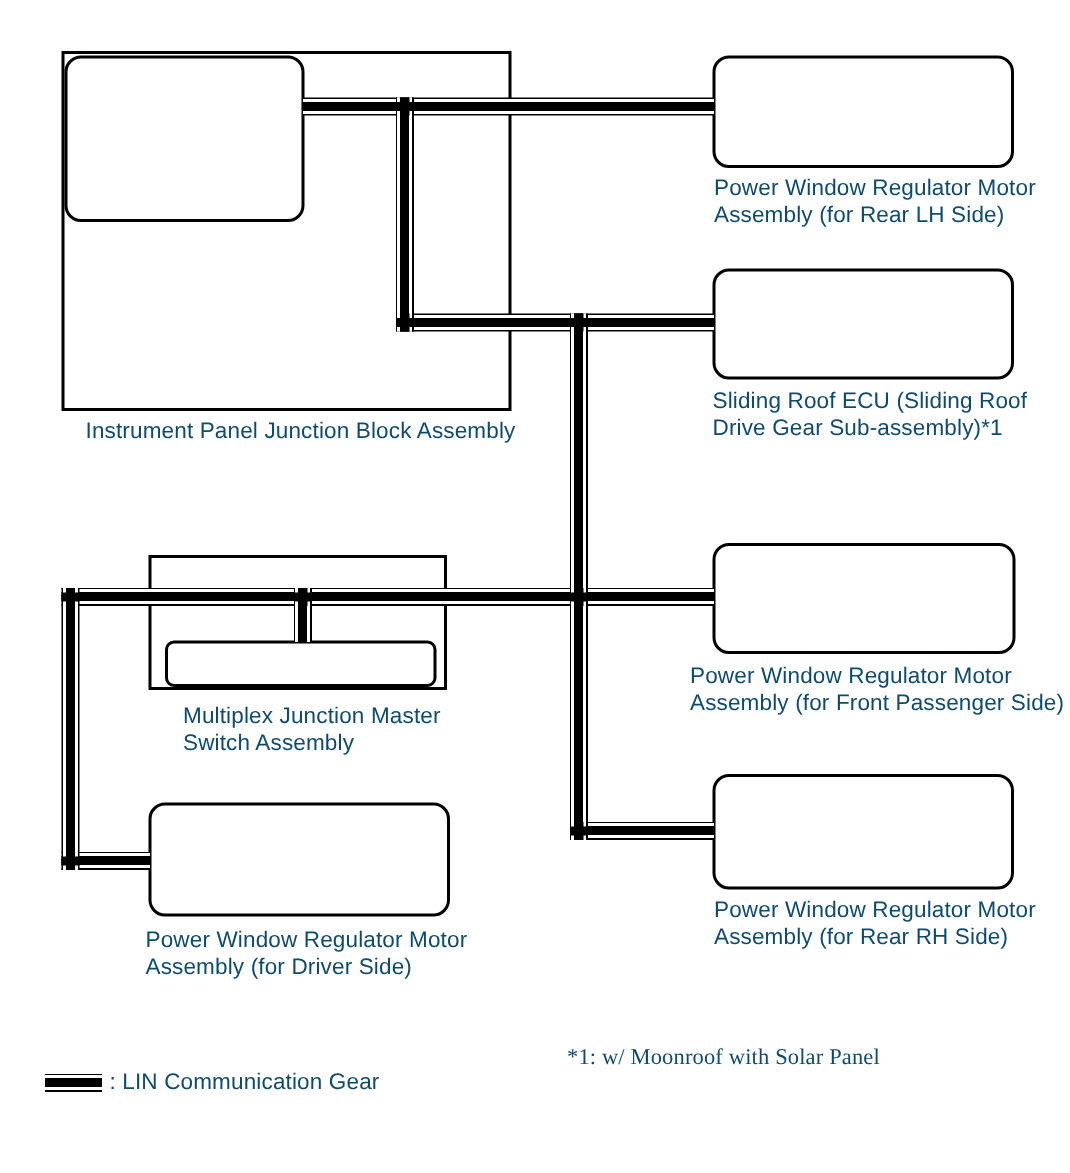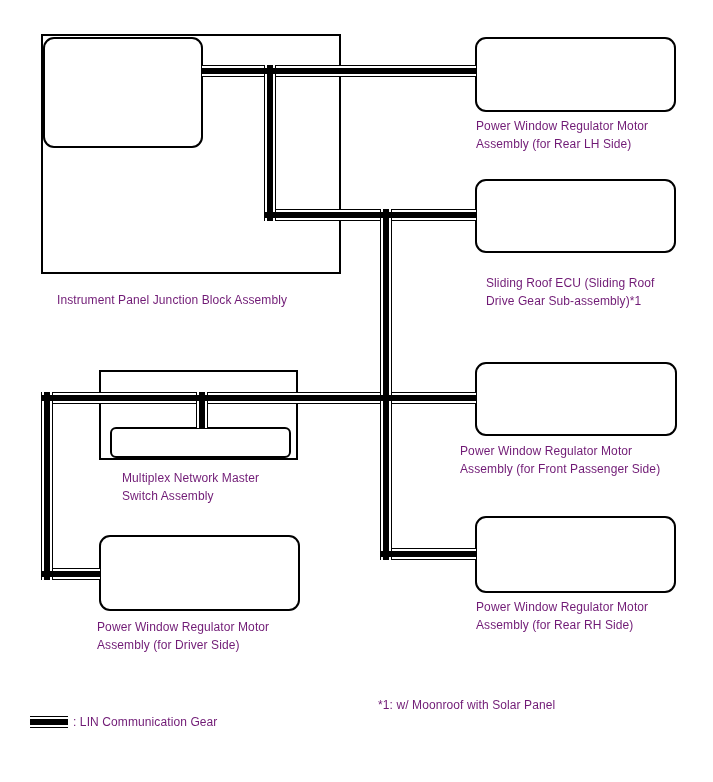--- a/index.html
+++ b/index.html
@@ -2,22 +2,22 @@
 <html><head>
 <meta charset="utf-8">
 <style>
   html,body { margin:0; padding:0; background:#ffffff; }
   #canvas {
     position:relative; width:713px; height:782px; background:#ffffff;
     font-family:"Liberation Sans", sans-serif; color:#000;
     overflow:hidden;
   }
   .lbl {
-    position:absolute; font-size:12px; line-height:18px;
-    white-space:pre-line; color:#701a75; letter-spacing:0.1px;
+    position:absolute; font-size:15px; line-height:18px;
+    white-space:pre-line; color:#0c4a6e; letter-spacing:0.1px;
   }
   .box-sharp {
     position:absolute; border:2px solid #000; background:transparent;
     box-sizing:border-box;
   }
   .box-round {
     position:absolute; border:2.5px solid #000; border-radius:11px;
     background:#fff; box-sizing:border-box;
   }
   .box-round-sm {
@@ -85,35 +85,35 @@
     <div class="patch" style="left:44px;  top:392px; width:6px;  height:12px;"></div>
     <div class="patch" style="left:41px;  top:571px; width:12px; height:6px;"></div>
     <div class="patch" style="left:44px;  top:568px; width:6px;  height:12px;"></div>
     <div class="patch" style="left:380px; top:551px; width:12px; height:6px;"></div>
     <div class="patch" style="left:383px; top:548px; width:6px;  height:12px;"></div>
     <div class="patch" style="left:196px; top:395px; width:12px; height:6px;"></div>
     <div class="patch" style="left:199px; top:392px; width:6px;  height:12px;"></div>
   </div>
 
   <div class="layer-labels">
-    <div class="lbl" style="left:57px; top:291px;">Instrument Panel Junction Block Assembly</div>
+    <div class="lbl" style="left:57px; top:279px;">Instrument Panel Junction Block Assembly</div>
     <div class="lbl" style="left:476px; top:117px;">Power Window Regulator Motor
 Assembly (for Rear LH Side)</div>
-    <div class="lbl" style="left:475px; top:274px;margin-left:11px;">Sliding Roof ECU (Sliding Roof
+    <div class="lbl" style="left:475px; top:259px;">Sliding Roof ECU (Sliding Roof
 Drive Gear Sub-assembly)*1</div>
-    <div class="lbl" style="left:122px; top:469px;">Multiplex Network Master
+    <div class="lbl" style="left:122px; top:469px;">Multiplex Junction Master
 Switch Assembly</div>
     <div class="lbl" style="left:460px; top:442px;">Power Window Regulator Motor
 Assembly (for Front Passenger Side)</div>
     <div class="lbl" style="left:476px; top:598px;">Power Window Regulator Motor
 Assembly (for Rear RH Side)</div>
     <div class="lbl" style="left:97px; top:618px;">Power Window Regulator Motor
 Assembly (for Driver Side)</div>
 
     <div>
       <div class="lin-h" style="left:30px; top:716px; width:38px;"></div>
       <div class="lbl" style="left:73px; top:713px;">: LIN Communication Gear</div>
     </div>
 
-    <div class="lbl" style="left:378px; top:696px;">*1: w/ Moonroof with Solar Panel</div>
+    <div class="lbl" style="left:378px; top:696px;font-family:Liberation Serif, serif;">*1: w/ Moonroof with Solar Panel</div>
   </div>
 
 </div>
 
 </body></html>

